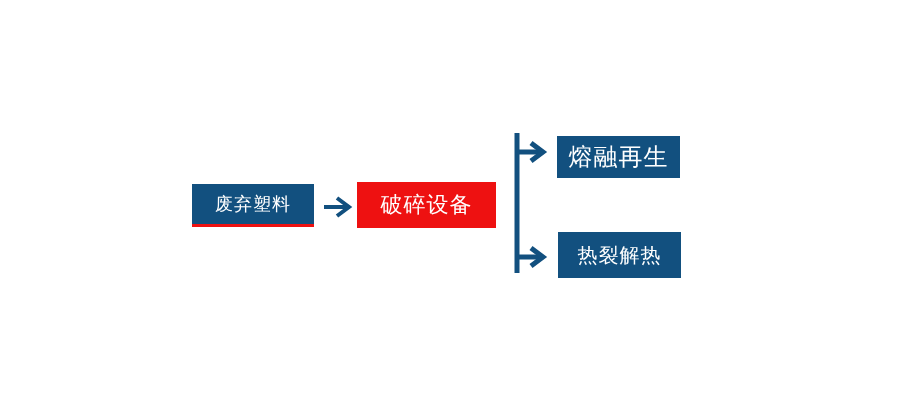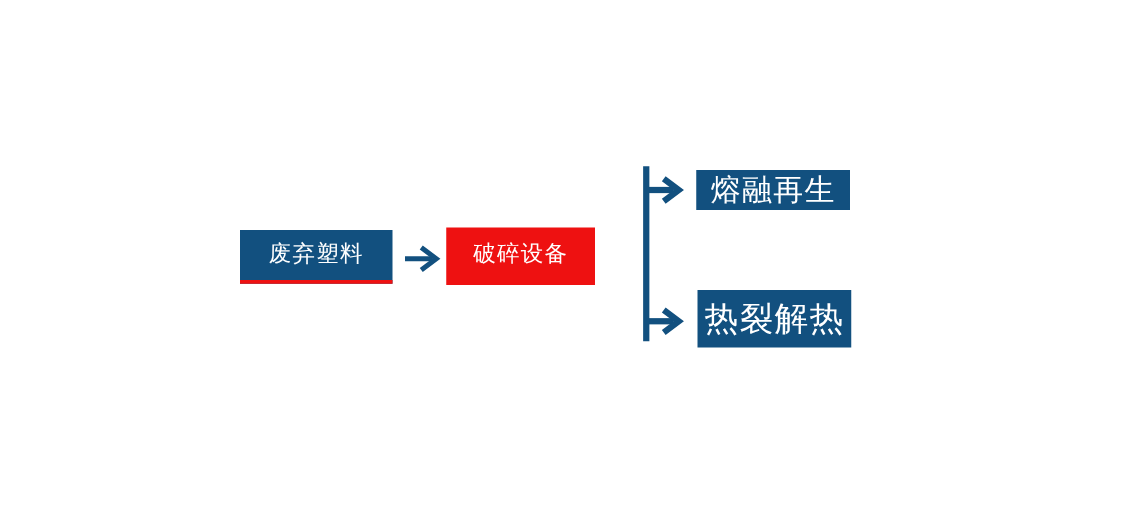--- a/index.html
+++ b/index.html
@@ -47,45 +47,44 @@
     height: 43px;
     background: #12507f;
     border-bottom: 3px solid #ee1111;
     font-size: 18px;
   }
 
   
   #node-crushing-equipment {
     left: 357px;
     top: 182px;
-    width: 119px;
+    width: 139px;
     height: 46px;
     background: #ee1111;
-    font-size: 18px;
-    font-family: Liberation Mono, monospace;
+    font-size: 22px;
   }
 
   
   #node-melt-regeneration {
     left: 557px;
     top: 136px;
     width: 123px;
-    height: 32px;
+    height: 42px;
     background: #12507f;
     font-size: 24px;
   }
 
   
   #node-pyrolysis-heat {
     left: 558px;
     top: 232px;
     width: 123px;
     height: 46px;
     background: #12507f;
-    font-size: 27px;
+    font-size: 20px;
   }
 
   
   #connector-main-arrow {
     position: absolute;
     left: 322px;
     top: 190px;
     width: 34px;
     height: 34px;
   }

